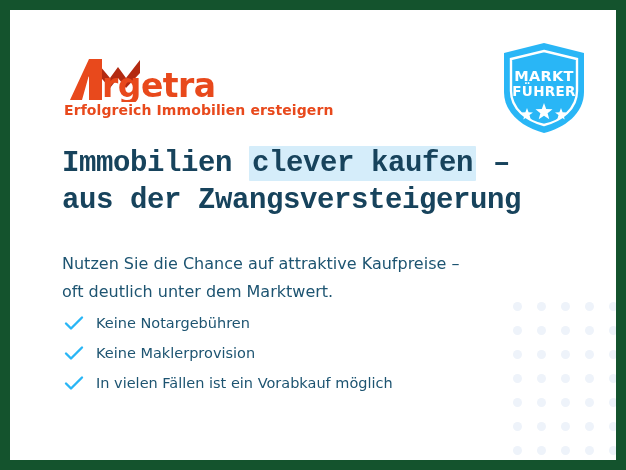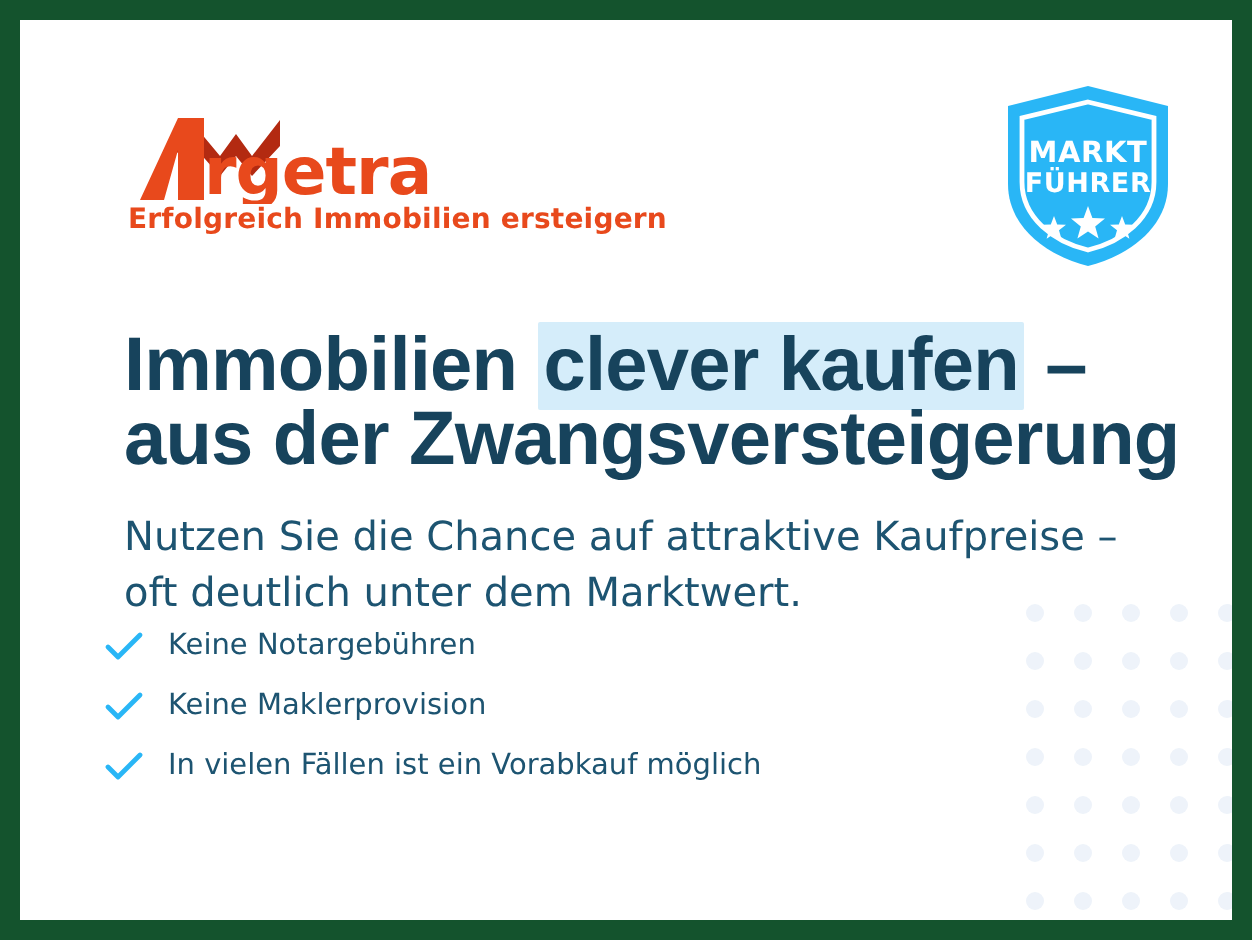--- a/index.html
+++ b/index.html
@@ -85,54 +85,54 @@
     top: 30px;
     width: 92px;
     height: 96px;
   }
   #badge svg { display: block; }
 
   
   #headline {
     position: absolute;
     left: 52px;
-    top: 130px;
+    top: 116px;
     width: 500px;
-    font-family: Liberation Sans, sans-serif;
-    font-size: 38px;
+    font-family: Liberation Mono, monospace;
+    font-size: 29px;
     font-weight: bold;
     line-height: 37px;
     letter-spacing: -0.4px;
     color: #17435c;
   }
   .hl-line { display: block; white-space: nowrap; }
   .hl-mark {
     background: #d5edfa;
     padding: 1px 3px;
     border-radius: 1px;
   }
 
   
   #subheading {
     position: absolute;
     left: 52px;
     top: 224px;
     width: 500px;
     font-family: "DejaVu Sans", sans-serif;
-    font-size: 20px;
+    font-size: 16px;
     font-weight: normal;
     line-height: 28px;
     color: #1d5471;
   }
   .sub-line { display: block; white-space: nowrap; }
 
   
   #checklist {
     position: absolute;
-    left: 42px;
+    left: 54px;
     top: 298px;
     width: 470px;
   }
   .check-item {
     display: flex;
     align-items: center;
     height: 30px;
   }
   .check-icon {
     flex: 0 0 auto;

